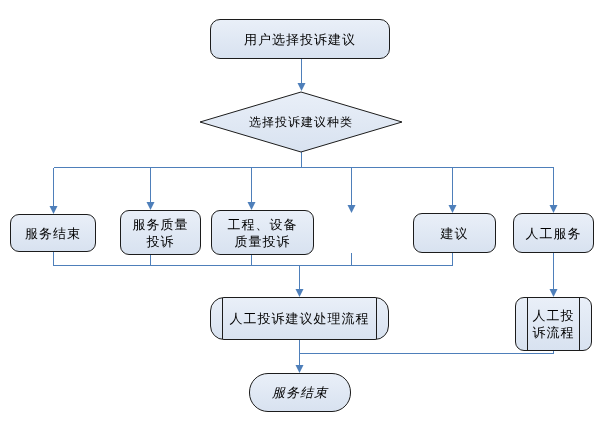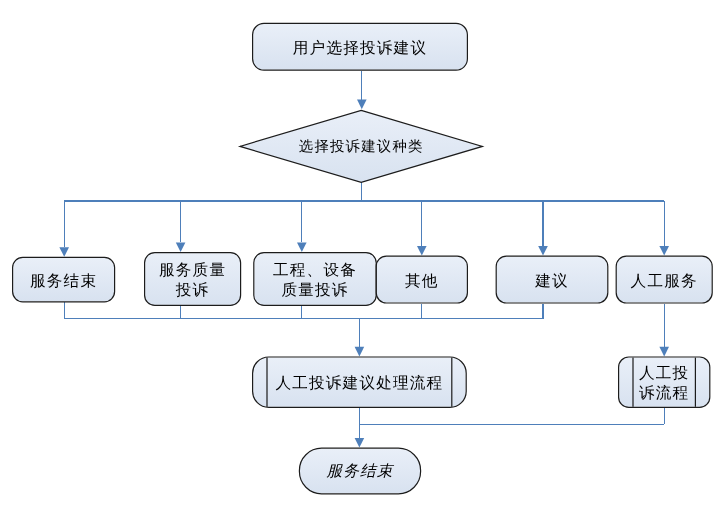--- a/index.html
+++ b/index.html
@@ -118,26 +118,25 @@
   <div class="diamond-label" style="left:200px; top:108px; width:202px; height:28px;">选择投诉建议种类</div>
 
   <div class="node branch" style="left:10px; top:214px; width:86px; height:38px;">服务结束</div>
 
   <div class="node branch" style="left:110px; top:210px; width:81px; height:45px;margin-left:10px;">服务质量
 投诉</div>
 
   <div class="node branch" style="left:211px; top:210px; width:103px; height:45px;">工程、设备
 质量投诉</div>
 
-  <div class="node branch" style="left:313px; top:213px; width:77px; height:40px;">其他</div>
 
-  <div class="node branch" style="left:413px; top:213px; width:94px; height:40px;">建议</div>
+  <div class="node branch" style="left:413px; top:213px; width:83px; height:40px;">建议</div>
 
   <div class="node branch" style="left:513px; top:213px; width:81px; height:40px;">人工服务</div>
 
   <div class="node predefined" style="left:210px; top:297px; width:179px; height:43px;border-radius:14px;">人工投诉建议处理流程</div>
 
-  <div class="node predefined" style="left:515px; top:297px; width:77px; height:43px;">人工投
+  <div class="node predefined" style="left:515px; top:297px; width:77px; height:54px;">人工投
 诉流程</div>
 
   <div class="node terminator" style="left:249px; top:373px; width:102px; height:39px;font-style:italic;">服务结束</div>
 
 </div>
 
 </body></html>

